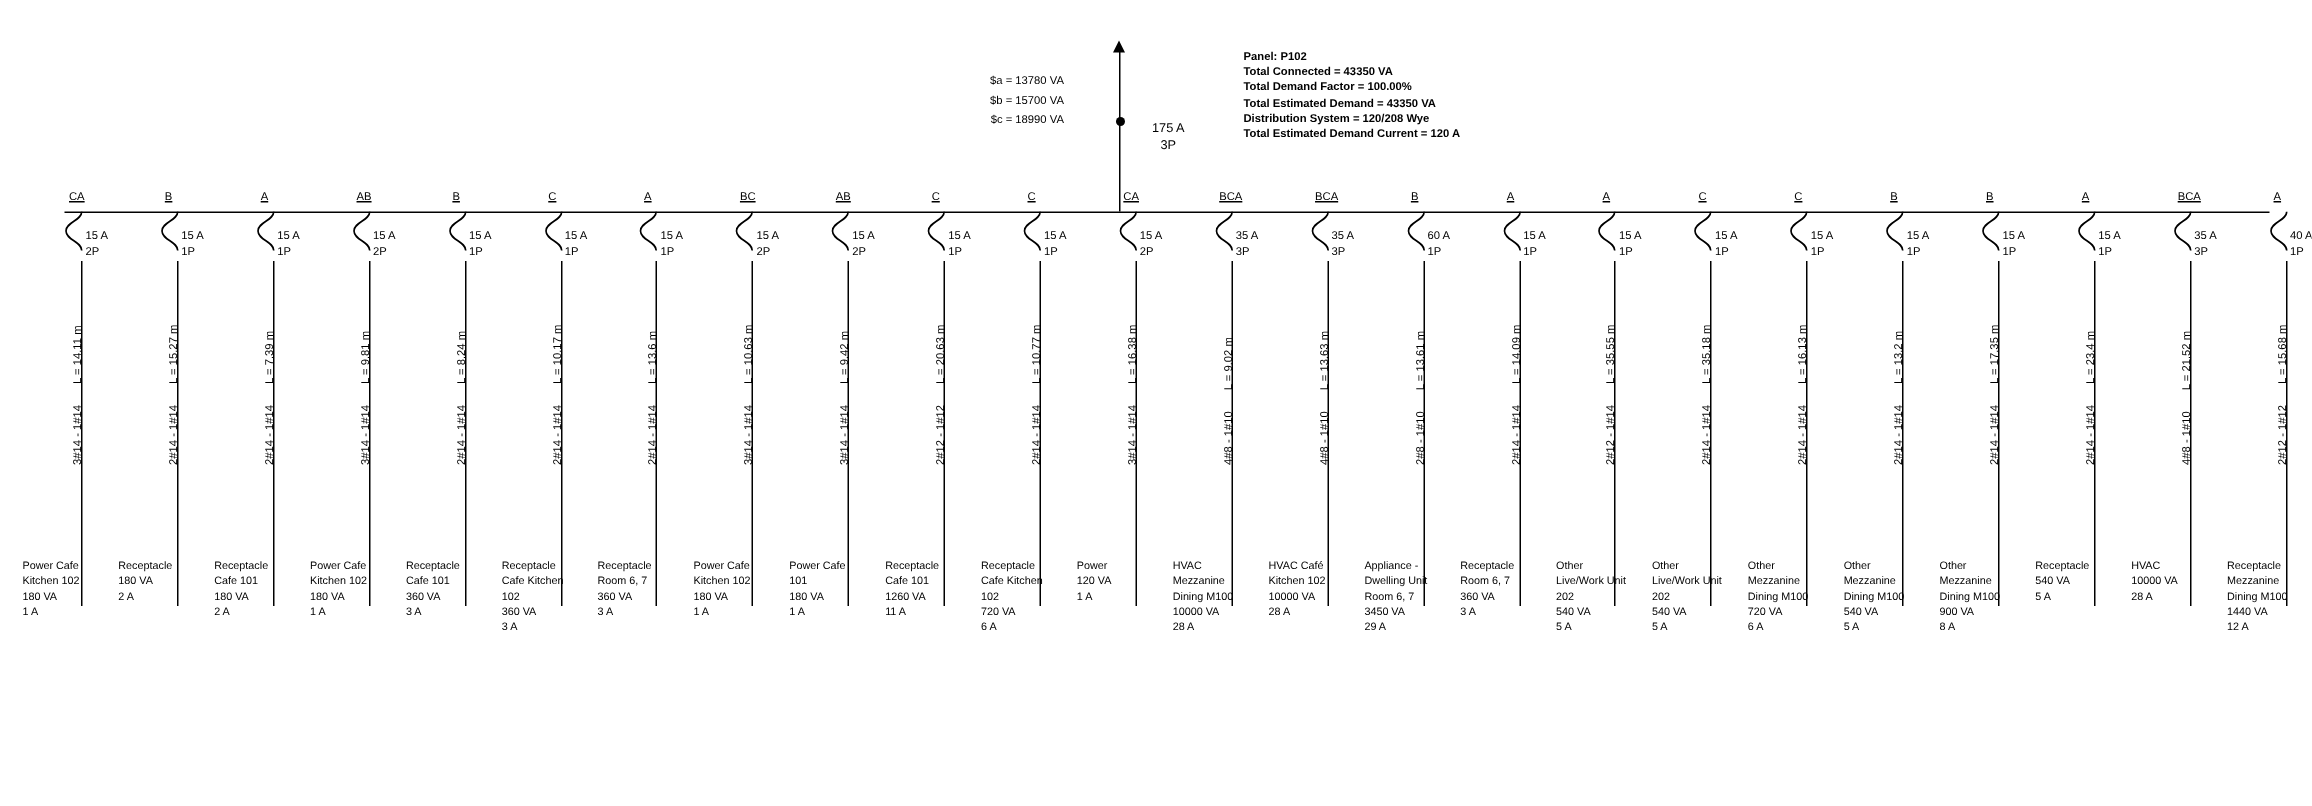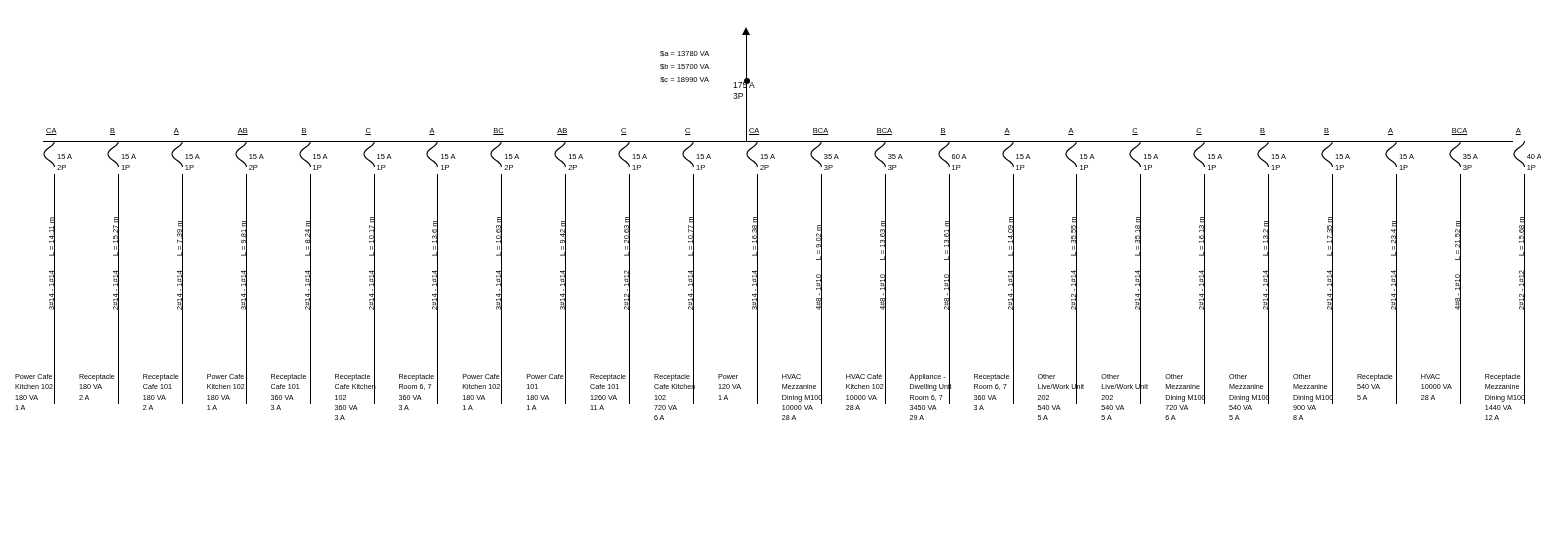--- a/index.html
+++ b/index.html
@@ -35,21 +35,21 @@
     font-weight: bold;
   }
   
   .phase-loads {
     position: absolute;
     left: 660px;
     top: 48px;
     font-size: 7.5px;
     line-height: 12.8px;
     white-space: nowrap;
-    text-align: center;
+    text-align: right;
   }
   
   .main-vert {
     position: absolute;
     left: 746px;
     top: 33px;
     width: 1px;
     height: 108px;
     background: #000;
   }
@@ -67,25 +67,26 @@
     position: absolute;
     left: 743.5px;
     top: 78px;
     width: 6px;
     height: 6px;
     border-radius: 50%;
     background: #000;
   }
   .main-rating {
     position: absolute;
-    left: 733px;
+    left: 768px;
     top: 80px;
     font-size: 8.5px;
     line-height: 11px;
     white-space: nowrap;
+    text-align: center;
   }
   
   .bus {
     position: absolute;
     left: 43px;
     top: 140.5px;
     width: 1470px;
     height: 1.2px;
     background: #000;
   }
@@ -154,20 +155,28 @@
 <body>
 
 <div id="riser">
 
   <div class="phase-loads">
     <div>$a = 13780 VA</div>
     <div>$b = 15700 VA</div>
     <div>$c = 18990 VA</div>
   </div>
 
+  <div class="panel-summary">
+    <div class="ps-title">Panel: P102</div>
+    <div>Total Connected = 43350 VA</div>
+    <div>Total Demand Factor = 100.00%</div>
+    <div>Total Estimated Demand = 43350 VA</div>
+    <div>Distribution System = 120/208 Wye</div>
+    <div>Total Estimated Demand Current = 120 A</div>
+  </div>
 
   <div class="arrow-up"></div>
   <div class="main-vert"></div>
   <div class="main-dot"></div>
   <div class="main-rating">
     <div>175 A</div>
     <div>3P</div>
   </div>
 
   <div class="bus"></div>

